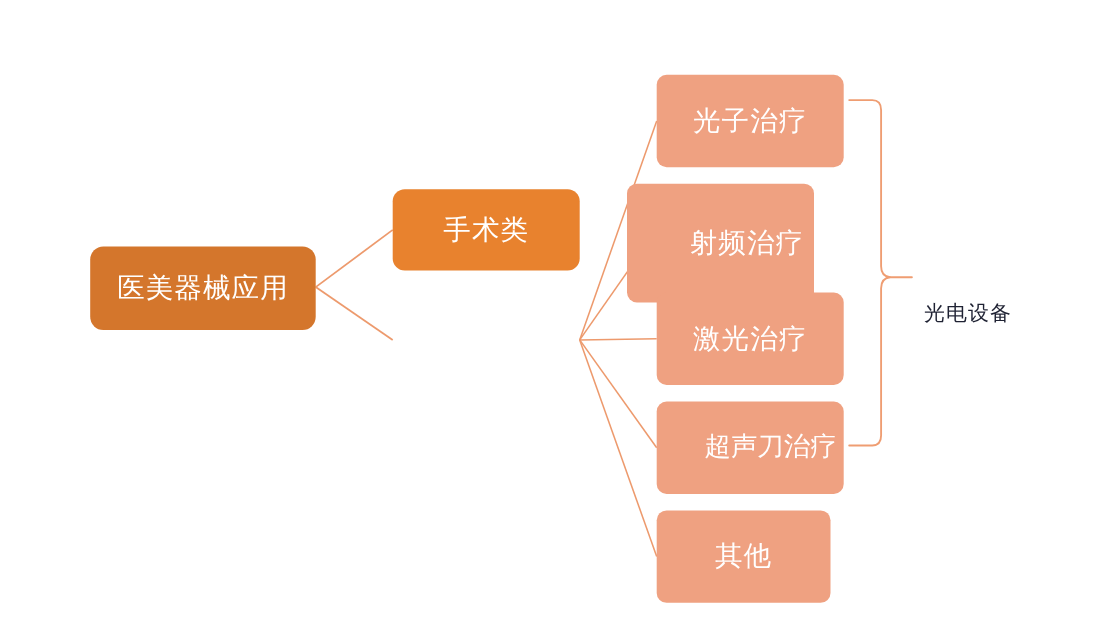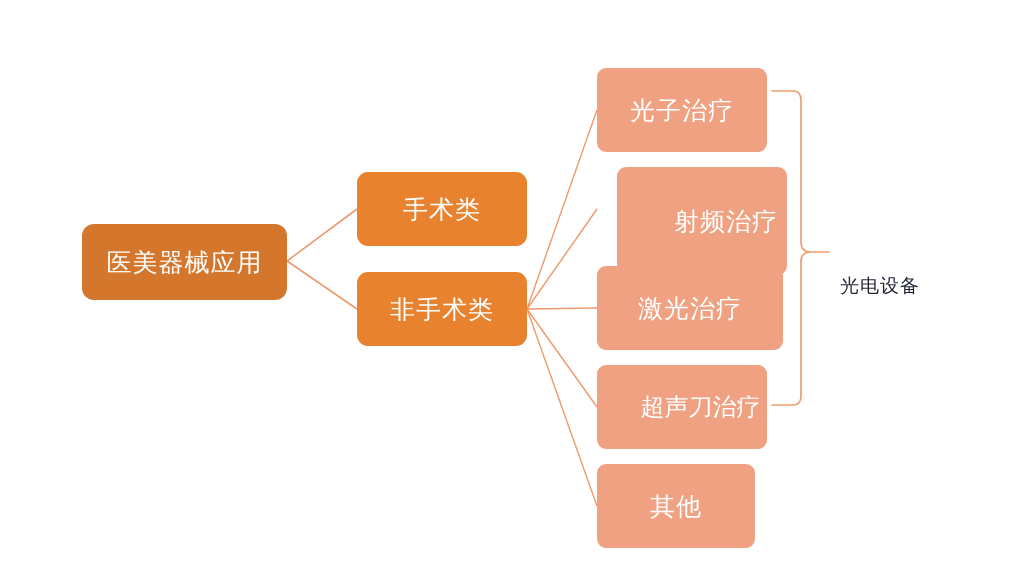--- a/index.html
+++ b/index.html
@@ -102,33 +102,30 @@
   </svg>
 
   <div class="node node-root" style="left:82px; top:224px; width:205px; height:76px;">
     <span>医美器械应用</span>
   </div>
 
   <div class="node node-branch" style="left:357px; top:172px; width:170px; height:74px;">
     <span>手术类</span>
   </div>
 
-  <div class="node node-branch" style="left:357px; top:272px; width:170px; height:74px;">
-    <span>非手术类</span>
-  </div>
 
   <div class="node node-leaf" style="left:597px; top:68px; width:170px; height:84px;">
     <span>光子治疗</span>
   </div>
 
-  <div class="node node-leaf" style="left:617px; top:167px; width:170px; height:108px;padding-left:48px;">
+  <div class="node node-leaf" style="left:570px; top:167px; width:170px; height:108px;padding-left:48px;">
     <span>射频治疗</span>
   </div>
 
-  <div class="node node-leaf" style="left:597px; top:266px; width:186px; height:84px;">
+  <div class="node node-leaf" style="left:597px; top:266px; width:170px; height:84px;">
     <span>激光治疗</span>
   </div>
 
   <div class="node node-leaf tight" style="left:597px; top:365px; width:170px; height:84px;">
     <span>超声刀治疗</span>
   </div>
 
   <div class="node node-leaf" style="left:597px; top:464px; width:158px; height:84px;">
     <span>其他</span>
   </div>

